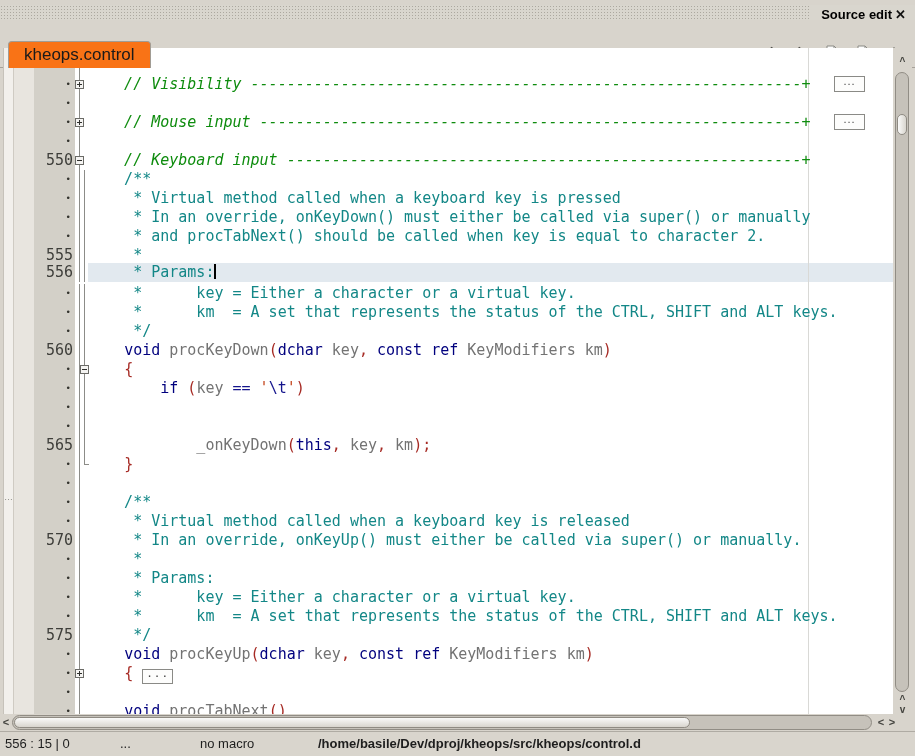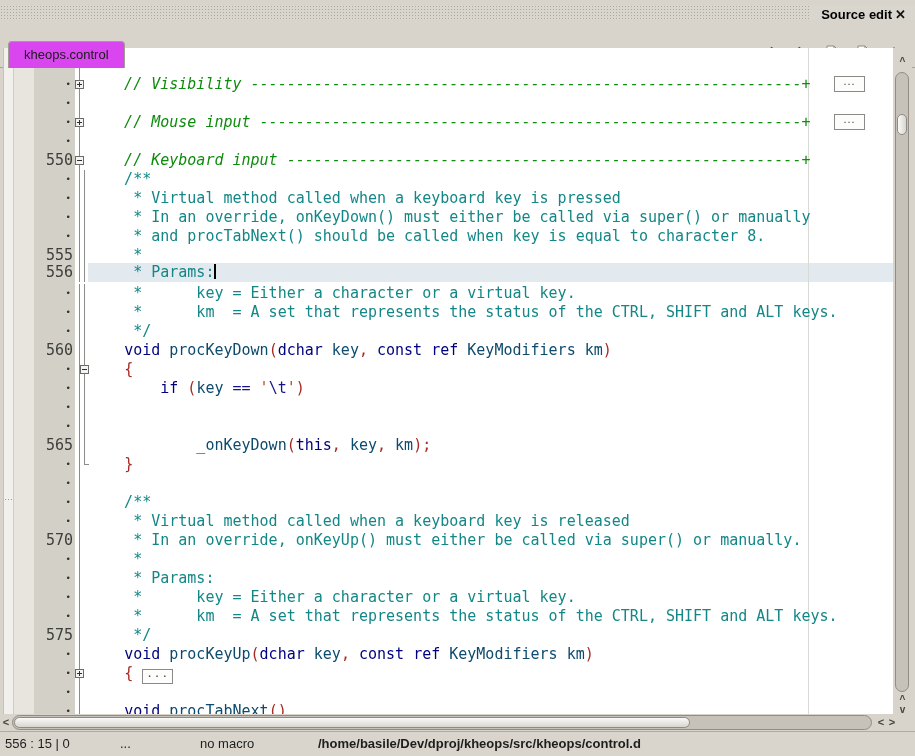--- a/index.html
+++ b/index.html
@@ -11,23 +11,23 @@
     background-image:radial-gradient(#ACA89F 0.8px, rgba(0,0,0,0) 0.9px);
     background-size:3px 3px;
     display:flex;align-items:center;justify-content:flex-end;}
   .titlebar .title{font-size:13px;font-weight:600;color:#000;background:#D9D6CE;padding:0 10px;line-height:18px;}
   .titlebar .close{position:absolute;right:6px;top:1px;font-size:13px;font-weight:bold;color:#111;
     background:#D9D6CE;padding:0 3px;line-height:18px;cursor:default;}
 
   
   .tabbar{position:absolute;left:0;top:20px;width:915px;height:28px;background:#D8D4CC;}
   .nb-line{position:absolute;left:0;top:47px;width:915px;height:1px;background:#A6A199;}
-  .tab{position:absolute;left:8px;top:21px;height:27px;padding:0 15px;background:#d946ef;
+  .tab{position:absolute;left:8px;top:21px;height:27px;padding:0 15px;background:#f97316;
     border:1px solid #A19C94;border-bottom:none;border-radius:4px 4px 0 0;box-sizing:border-box;
-    font-size:13px;color:#1A1A1A;line-height:25px;z-index:3;}
+    font-size:17px;color:#1A1A1A;line-height:25px;z-index:3;}
   .tb-icons{position:absolute;right:10px;top:24px;display:flex;gap:9px;align-items:center;}
   .tb-btn{width:22px;height:20px;display:flex;align-items:center;justify-content:center;}
 
   
   .editor{position:absolute;left:3px;top:48px;width:890px;height:666px;background:#FFFFFF;overflow:hidden;
     border-left:1px solid #C6C2BA;box-sizing:content-box;}
   .band-a{position:absolute;left:0;top:0;width:10px;height:666px;background:#F2F0EC;border-right:1px solid #CFCBC3;box-sizing:border-box;}
   .band-b{position:absolute;left:10px;top:0;width:20px;height:666px;background:#E8E5DF;}
   .band-c{position:absolute;left:30px;top:0;width:41px;height:666px;background:#D3D0C8;}
   .mini-ellipsis{position:absolute;left:0px;top:444px;width:10px;text-align:center;font-size:9px;color:#8A8A84;z-index:3;letter-spacing:1px;}
@@ -43,21 +43,21 @@
   .fl2{position:absolute;left:9px;top:0;width:1px;height:19px;background:#8C8C88;}
   .fl2h{position:absolute;left:9px;top:0;width:1px;height:10px;background:#8C8C88;}
   .flc{position:absolute;left:9px;top:9px;width:5px;height:1px;background:#8C8C88;}
   .fbox{position:absolute;left:0;top:5px;width:9px;height:9px;background:#F5F4F2;border:1px solid #6A6A66;box-sizing:border-box;}
   .fbox.at2{left:5px;}
   .fbox .bh{position:absolute;left:1px;top:3px;width:5px;height:1px;background:#2F2F2C;}
   .fbox .bv{position:absolute;left:3px;top:1px;width:1px;height:5px;background:#2F2F2C;}
 
   .code{position:absolute;left:84px;top:0;white-space:pre;
     font-family:"DejaVu Sans Mono",monospace;font-size:15px;line-height:19px;z-index:2;color:#3A3A3A;}
-  .sp{color:#0c4a6e;}
+  .sp{color:#737373;}
   .sk{color:#00007E;font-weight:normal;}
   .sc{color:#0E8C0E;font-style:italic;}
   .sd{color:#138787;}
   .ss{color:#A62A24;}
   .so{color:#14148C;}
   .sq{color:#C4451C;}
   .se{color:#14148C;}
   .caret{display:inline-block;width:2px;height:15px;background:#000;vertical-align:-2px;}
   .tbox{position:absolute;left:830px;top:1px;width:31px;height:16px;background:#FDFDFC;border:1px solid #8A8A86;
     box-sizing:border-box;z-index:2;text-align:center;font-size:11px;line-height:9px;letter-spacing:1px;color:#444;}
@@ -222,21 +222,21 @@
             <span class="fl2"></span>
           </span>
           <span class="code"><span class="sd">     * In an override, onKeyDown() must either be called via super() or manually</span></span>
         </div>
         <div class="row" style="top: 179px;">
           <span class="gut dot">•</span>
           <span class="fold">
             <span class="fl1"></span>
             <span class="fl2"></span>
           </span>
-          <span class="code"><span class="sd">     * and procTabNext() should be called when key is equal to character 8.</span></span>
+          <span class="code"><span class="sd">     * and procTabNext() should be called when key is equal to character 2.</span></span>
         </div>
         <div class="row" style="top: 198px;">
           <span class="gut">555</span>
           <span class="fold">
             <span class="fl1"></span>
             <span class="fl2"></span>
           </span>
           <span class="code"><span class="sd">     *</span></span>
         </div>
         <div class="row" style="top: 215px; border-radius: 8px;">

